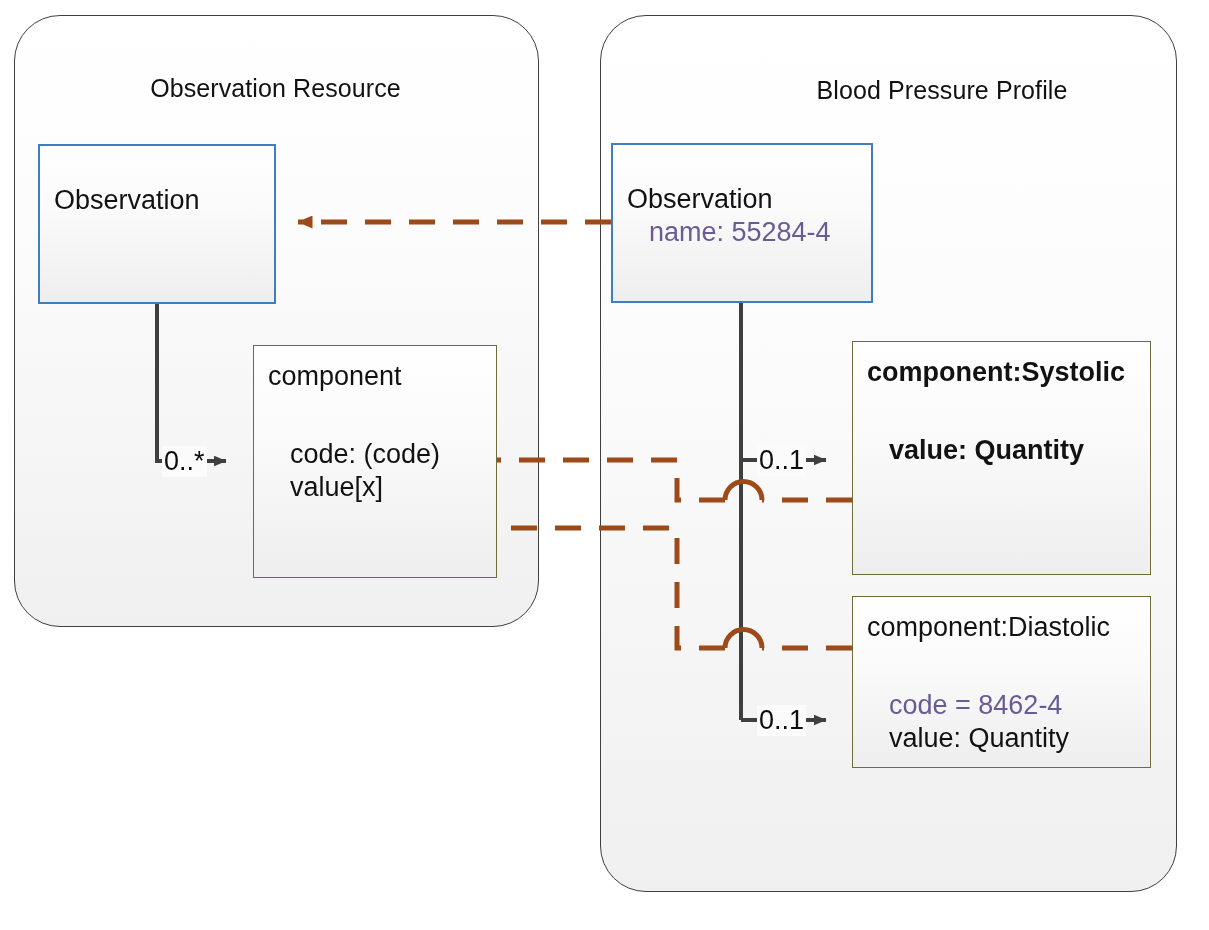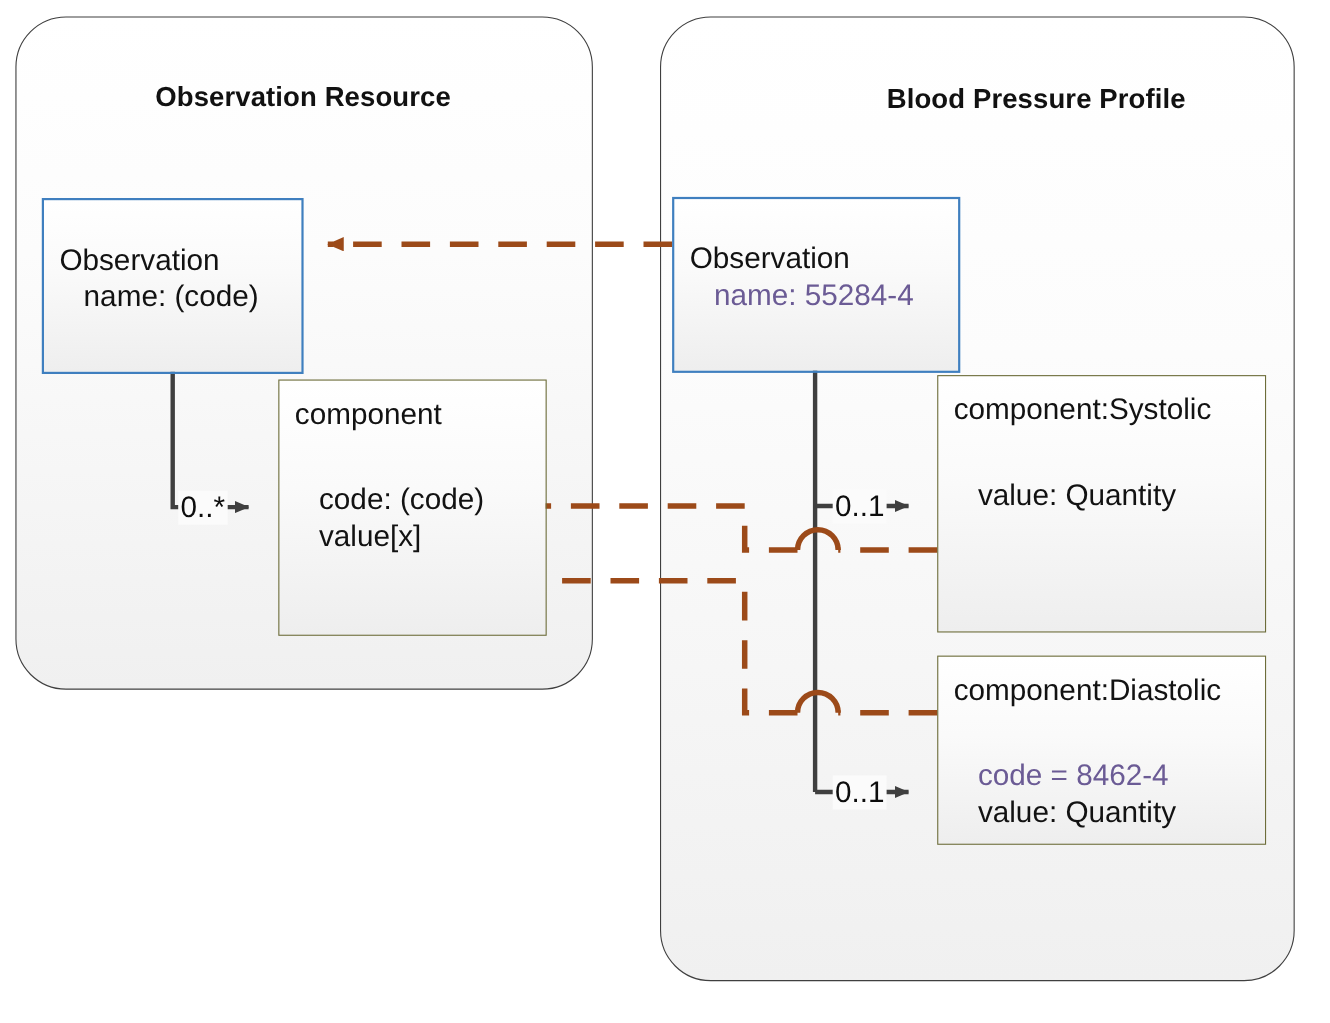--- a/index.html
+++ b/index.html
@@ -1,26 +1,26 @@
 <!DOCTYPE html>
 <html><head>
 <meta charset="utf-8">
 <style>
   html,body{margin:0;padding:0;background:#ffffff;}
   body{font-family:"Liberation Sans", sans-serif;}
   #stage{position:relative;width:1209px;height:930px;background:#ffffff;overflow:hidden;}
 
   .panel{position:absolute;border:1.6px solid #3f3f3f;border-radius:46px;
          background:linear-gradient(180deg,#ffffff 0%,#fcfcfc 35%,#f0f0f0 100%);}
-  .panel-title{position:absolute;width:100%;text-align:center;font-weight:bold;
+  .panel-title{position:absolute;width:100%;text-align:center;font-weight:normal;
                font-size:25px;color:#111111;letter-spacing:.1px;}
 
   .ebox{position:absolute;box-sizing:border-box;
         background:linear-gradient(180deg,#ffffff 0%,#fafafa 42%,#eeeeee 100%);}
-  .ebox.blue{border:2px solid #3f7fbf;margin-top:36px;}
+  .ebox.blue{border:2px solid #3f7fbf;}
   .ebox.olive{border:1.6px solid #6d6d3a;}
   .ebox .etext{position:absolute;left:14px;right:0;white-space:nowrap;}
   .ln{display:block;font-size:27px;color:#121212;line-height:1.22;}
   .ln.purple{color:#6b5b95;}
   .ln.ind{padding-left:22px;}
 
   svg.layer{position:absolute;left:0;top:0;width:1209px;height:930px;overflow:visible;}
 
   .mult{position:absolute;background:#fbfbfb;font-size:27px;color:#0d0d0d;
         line-height:1;padding:2px 2px;white-space:nowrap;}
@@ -60,42 +60,41 @@
 
     <path d="M725,500 A18,18 0 0 1 762,500" fill="none" stroke="#9c4a19" stroke-width="5"></path>
 
     <path d="M852,648 L762,648 M725,648 L677,648 L677,528 L285,528" fill="none" stroke="#9c4a19" stroke-width="5" stroke-dasharray="26,18" stroke-linecap="butt" marker-end="url(#rustArrowL)"></path>
     <path d="M725,648 A18,18 0 0 1 762,648" fill="none" stroke="#9c4a19" stroke-width="5"></path>
   </svg>
 
   <div class="ebox blue" style="left:38px;top:144px;width:238px;height:160px;">
     <div class="etext" style="top:38px;">
       <span class="ln">Observation</span>
-      <span class="ln ind">name: (code)</span>
     </div>
   </div>
 
   <div class="ebox olive" style="left:253px;top:345px;width:244px;height:233px;">
     <div class="etext" style="top:92px;">
       <span class="ln ind">code: (code)</span>
       <span class="ln ind">value[x]</span>
     </div>
     <div class="etext" style="top:14px;">
       <span class="ln">component</span>
     </div>
   </div>
 
   <div class="ebox blue" style="left:611px;top:143px;width:262px;height:160px;">
     <div class="etext" style="top:38px;">
       <span class="ln">Observation</span>
       <span class="ln ind purple">name: 55284-4</span>
     </div>
   </div>
 
-  <div class="ebox olive" style="left:852px;top:341px;width:299px;height:234px;">
+  <div class="ebox olive" style="left:852px;top:341px;width:299px;height:234px;font-weight:bold;">
     <div class="etext" style="top:14px;overflow:visible;">
       <span class="ln">component:Systolic</span>
     </div>
     <div class="etext" style="top:92px;">
       <span class="ln ind">value: Quantity</span>
     </div>
   </div>
 
   <div class="ebox olive" style="left:852px;top:596px;width:299px;height:172px;">
     <div class="etext" style="top:14px;overflow:visible;">

